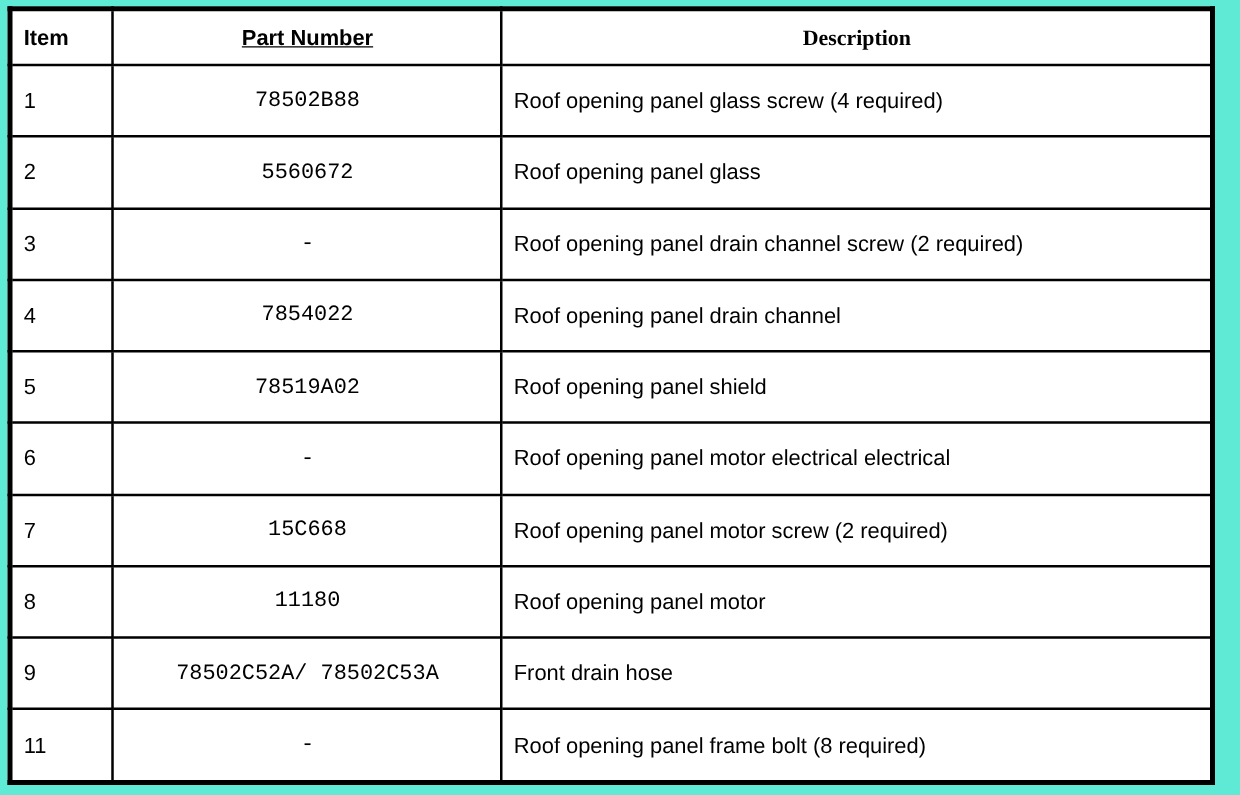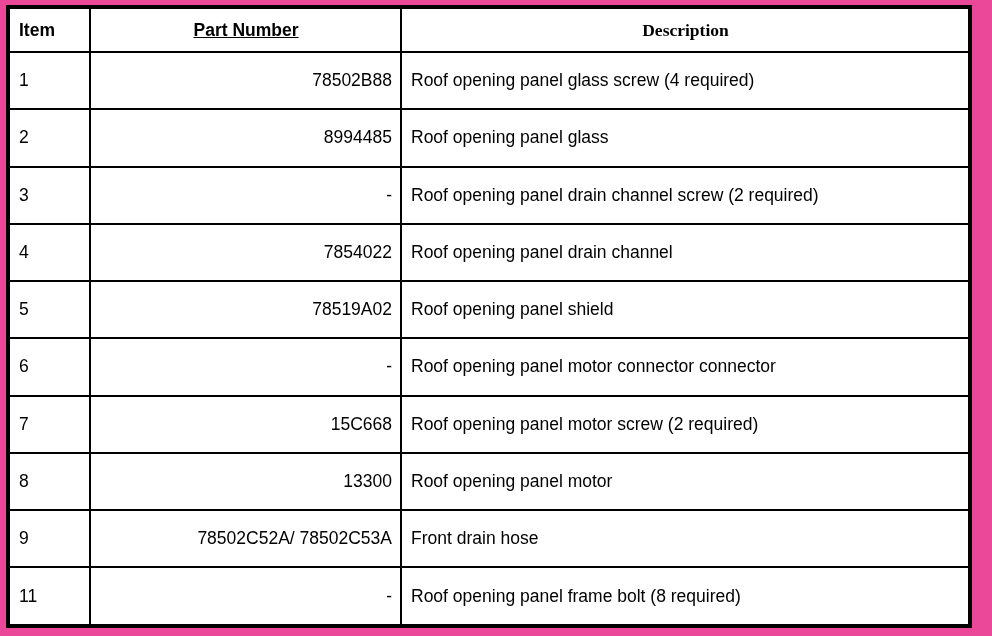--- a/index.html
+++ b/index.html
@@ -5,21 +5,21 @@
   html, body {
     margin: 0;
     padding: 0;
     background: #ffffff;
     font-family: "Liberation Sans", "DejaVu Sans", sans-serif;
   }
   .page {
     position: relative;
     width: 992px;
     height: 636px;
-    background: #ec4899;
+    background: #5eead4;
     overflow: hidden;
   }
   table.parts-table {
     position: absolute;
     left: 6px;
     top: 5px;
     width: 966px;
     height: 623px;
     border-collapse: collapse;
     table-layout: fixed;
@@ -43,21 +43,21 @@
     height: 42px;
   }
   table.parts-table td {
     font-weight: normal;
     height: 46px;
   }
   th.col-item  { width: 62px; text-align: left; }
   th.col-part  { width: 292px; text-align: center; text-decoration: underline; }
   th.col-desc  { width: auto; text-align: center; font-family: Liberation Serif, serif; }
   td.cell-item { text-align: left; }
-  td.cell-part { text-align: right; }
+  td.cell-part { text-align: center; font-family: Liberation Mono, monospace; }
   td.cell-desc { text-align: left; margin-left: 12px; }
 </style>
 </head>
 <body>
 
 <div class="page">
   <table class="parts-table">
     <thead>
       <tr>
         <th class="col-item">Item</th>
@@ -66,51 +66,51 @@
       </tr>
     </thead>
     <tbody id="table-body">
         <tr>
           <td class="cell-item">1</td>
           <td class="cell-part">78502B88</td>
           <td class="cell-desc">Roof opening panel glass screw (4 required)</td>
         </tr>
         <tr>
           <td class="cell-item">2</td>
-          <td class="cell-part">8994485</td>
+          <td class="cell-part">5560672</td>
           <td class="cell-desc">Roof opening panel glass</td>
         </tr>
         <tr>
           <td class="cell-item">3</td>
           <td class="cell-part">-</td>
           <td class="cell-desc">Roof opening panel drain channel screw (2 required)</td>
         </tr>
         <tr>
           <td class="cell-item">4</td>
           <td class="cell-part">7854022</td>
           <td class="cell-desc">Roof opening panel drain channel</td>
         </tr>
         <tr>
           <td class="cell-item">5</td>
           <td class="cell-part">78519A02</td>
           <td class="cell-desc">Roof opening panel shield</td>
         </tr>
         <tr>
           <td class="cell-item">6</td>
           <td class="cell-part">-</td>
-          <td class="cell-desc">Roof opening panel motor connector connector</td>
+          <td class="cell-desc">Roof opening panel motor electrical electrical</td>
         </tr>
         <tr>
           <td class="cell-item">7</td>
           <td class="cell-part">15C668</td>
           <td class="cell-desc">Roof opening panel motor screw (2 required)</td>
         </tr>
         <tr>
           <td class="cell-item">8</td>
-          <td class="cell-part">13300</td>
+          <td class="cell-part">11180</td>
           <td class="cell-desc">Roof opening panel motor</td>
         </tr>
         <tr>
           <td class="cell-item">9</td>
           <td class="cell-part">78502C52A/ 78502C53A</td>
           <td class="cell-desc">Front drain hose</td>
         </tr>
         <tr>
           <td class="cell-item">11</td>
           <td class="cell-part">-</td>

